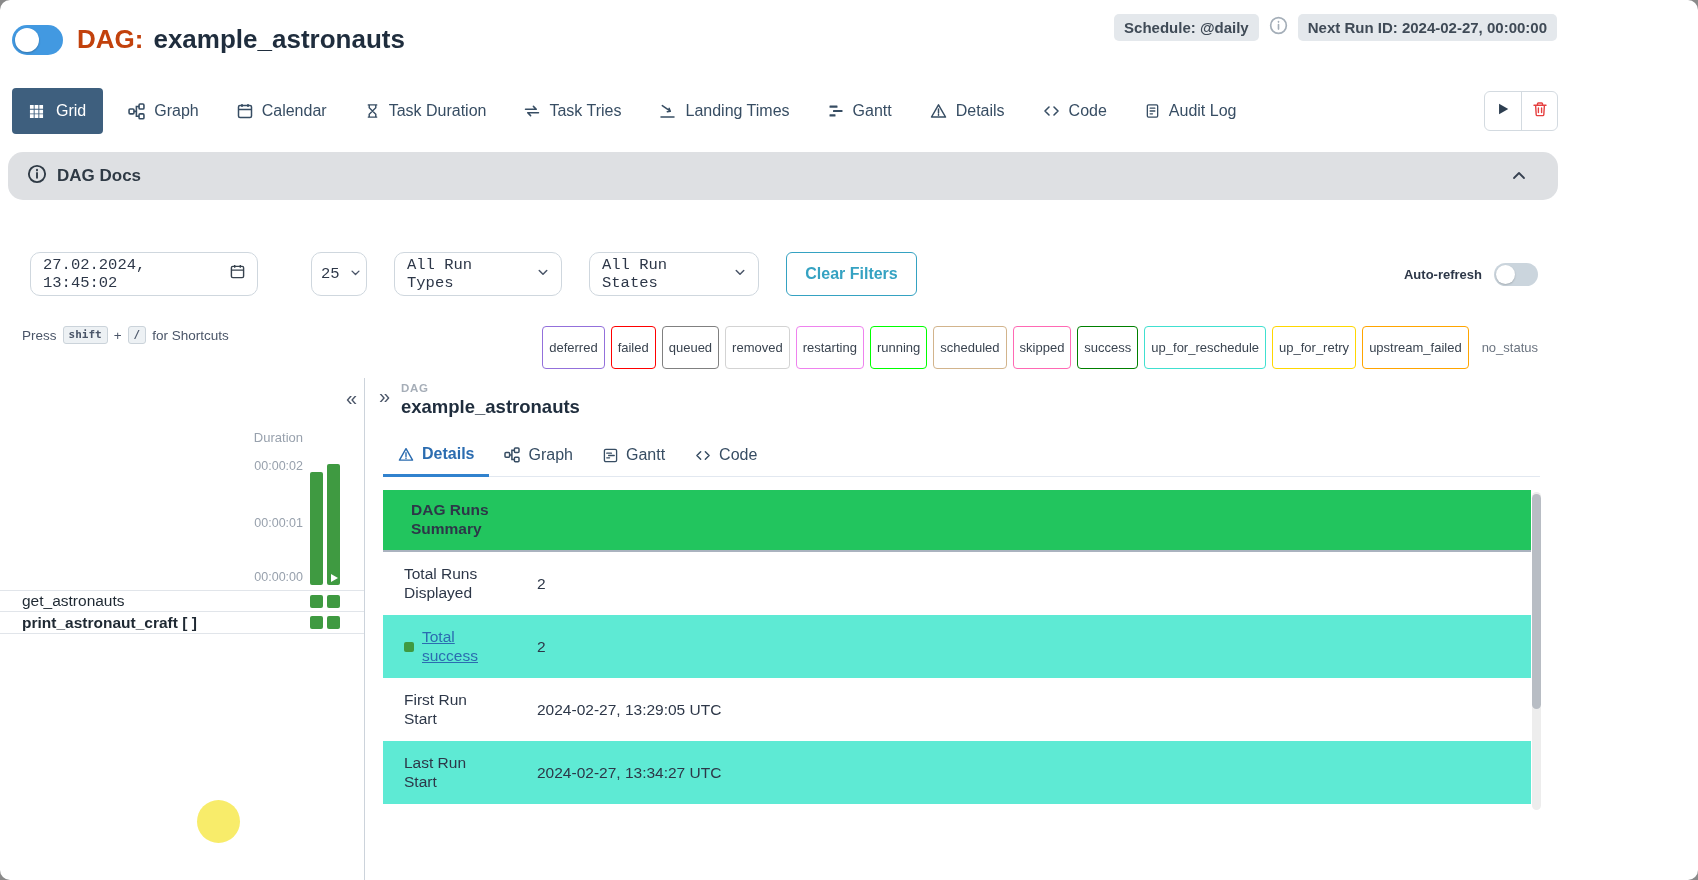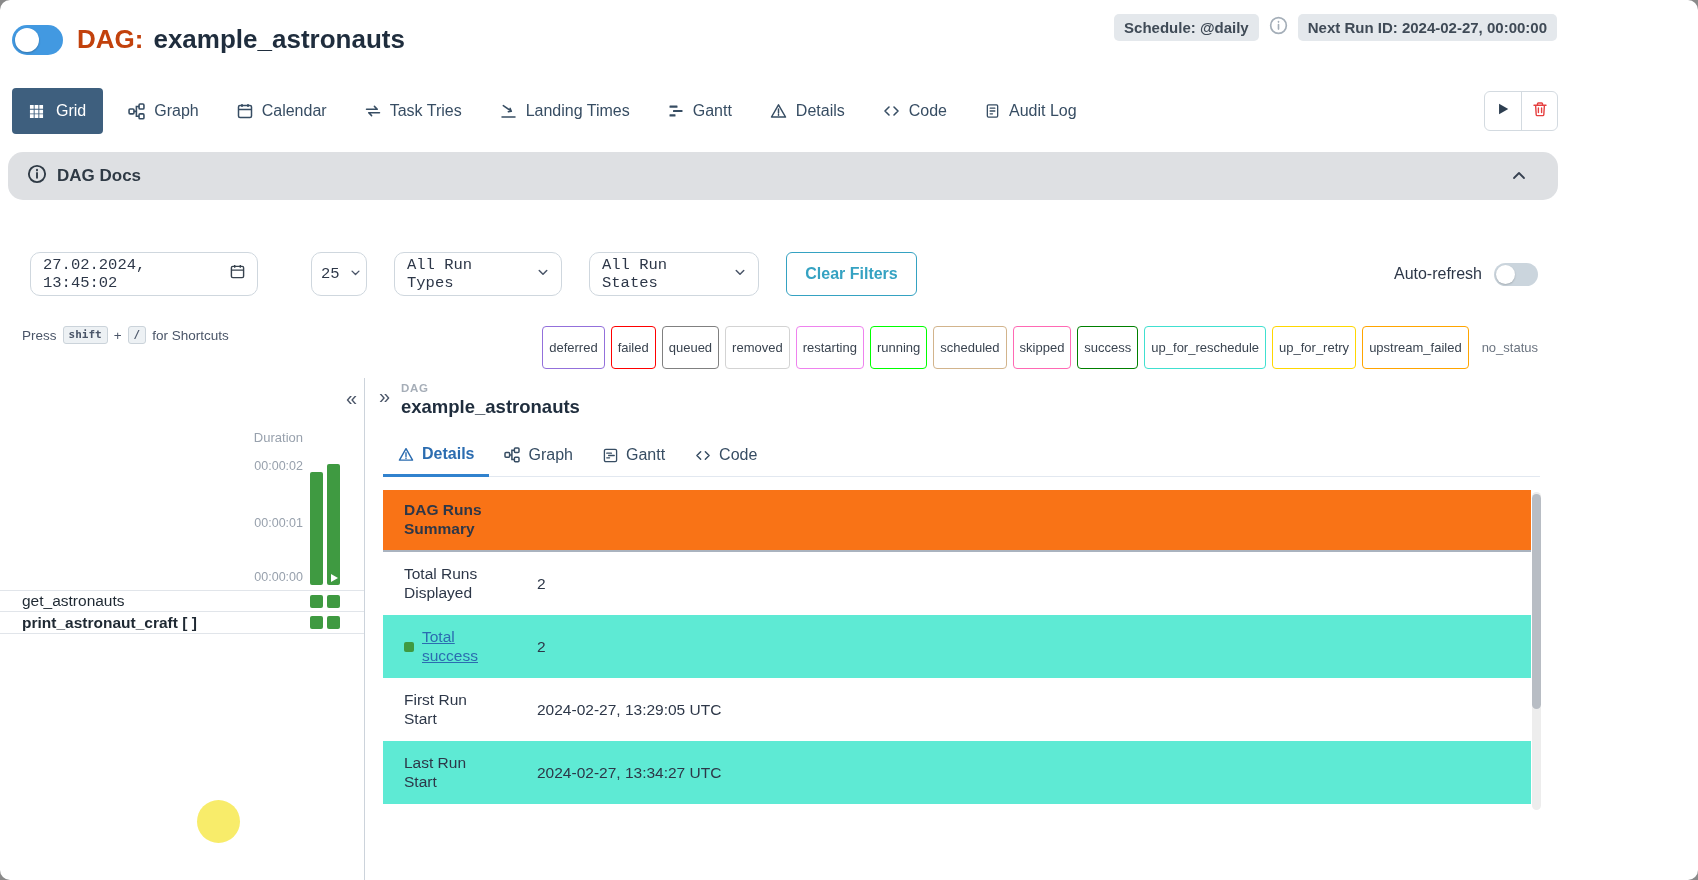--- a/index.html
+++ b/index.html
@@ -40,21 +40,21 @@
   .docs-chevron { margin-left:auto; margin-right:12px; display:flex; }
 
   
   .filters { position:absolute; top:252px; left:30px; right:28px; height:44px; display:flex; align-items:center; gap:27px; }
   .fld { height:44px; border:1px solid #cfd7de; border-radius:10px; background:#fff; display:flex; align-items:center; justify-content:space-between; gap:10px; padding:0 12px; font-size:15.5px; color:#2d3748;font-family:Liberation Mono, monospace; }
   .date-input { width:228px; }
   .sel-pagesize { width:56px; padding:0 9px;margin-left:26px; }
   .sel-runtypes { width:168px; }
   .sel-runstates { width:170px; }
   .clear-btn { height:44px; width:131px; border:1.5px solid var(--teal,#35a2c2); color:var(--teal,#35a2c2); border-radius:6px; font-size:16px; font-weight:700; background:#fff; }
-  .auto-refresh { margin-left:auto; display:flex; align-items:center; gap:12px; font-size:16px; color:#2d3748; }
+  .auto-refresh { margin-left:auto; display:flex; align-items:center; gap:12px; font-size:13px; color:#2d3748;font-weight:bold; }
   .toggle-off { width:44px; height:23px; border-radius:999px; background:#cbd5dd; position:relative; }
   .toggle-off .knob { position:absolute; left:2px; top:2px; width:19px; height:19px; border-radius:50%; background:#fff; box-shadow:0 1px 2px rgba(0,0,0,.2); }
 
   
   .meta-row { position:absolute; top:326px; left:22px; right:21px; display:flex; align-items:flex-start; }
   .shortcuts { display:flex; align-items:center; gap:6px; font-size:13.5px; color:#4a5568; }
   kbd.key { font-family:"DejaVu Sans Mono", monospace; font-size:11px; font-weight:700; color:#4a5568; background:#edf1f4; border:1px solid #cbd3da; border-radius:3px; padding:1px 5px; line-height:14px; }
   .legend { margin-left:auto; display:flex; align-items:center; gap:6px; }
   .badge { border:1.5px solid #999; border-radius:4px; padding:13px 6px; font-size:13px; color:#3a4450; background:#fff; white-space:nowrap; }
   .badge.muted { color:#6b7480; }
@@ -85,21 +85,21 @@
   .cursor-highlight { position:absolute; left:197px; top:422px; width:43px; height:43px; border-radius:50%; background:#f8ec6a; }
 
   
   .rp-header { position:absolute; top:4px; left:36px; }
   .rp-dag-label { font-size:11.5px; font-weight:700; letter-spacing:.06em; color:#a6aeb8; }
   .rp-dag-name { font-size:18.5px; font-weight:700; color:#1f2d3d; margin-top:2px; }
   .detail-tabs { position:absolute; top:58px; left:18px; right:26px; display:flex; border-bottom:1px solid #e2e8f0; }
   .dtab { display:flex; align-items:center; gap:8px; padding:9px 15px 11px; font-size:16px; color:#374d63; }
   .dtab.active { color:var(--link,#2b6cb0); font-weight:600; border-bottom:3px solid #3182ce; margin-bottom:-1px; }
   .summary-table { position:absolute; top:112px; left:18px; right:35px; font-size:15.5px; }
-  .summary-head { min-height:62px; background:#f97316; border-bottom:2px solid #aab3bf; display:flex; align-items:center; }
+  .summary-head { min-height:62px; background:#22c55e; border-bottom:2px solid #aab3bf; display:flex; align-items:center;padding-left:7px; }
   .hdr-label { width:112px; margin-left:21px; font-weight:700; line-height:1.2; }
   .summary-row { min-height:63px; display:flex; align-items:center; }
   .summary-row.alt { background:#5eead4; }
   .lbl { width:154px; padding-left:21px; padding-right:45px; line-height:1.2; flex:0 0 auto; }
   .lbl-link { display:flex; align-items:center; }
   .bullet { width:10px; height:10px; border-radius:2px; background:var(--success,#3f9a41); margin-right:8px; flex:0 0 auto; }
   a.slink { color:var(--link,#2b6cb0); text-decoration:underline; line-height:1.2; }
   .val { color:#2d3748; }
   .rp-scrollbar { position:absolute; top:114px; right:25px; width:9px; height:318px; background:#ededed; border-radius:5px; }
   .rp-thumb { position:absolute; top:2px; left:0; width:9px; height:215px; background:#b8bdc4; border-radius:5px; }
@@ -151,20 +151,28 @@
       <span>Graph</span>
     </button>
     <button class="nav-tab">
       <span class="icn">
             <svg width="16" height="16" viewBox="0 0 16 16" fill="none" stroke="currentColor" stroke-width="1.5">
               <rect x="1.5" y="2.5" width="13" height="12" rx="1.5"></rect>
               <path d="M1.5 6.5h13M5 1v3M11 1v3"></path>
             </svg>
           </span>
       <span>Calendar</span>
+    </button>
+    <button class="nav-tab">
+      <span class="icn">
+            <svg width="15" height="16" viewBox="0 0 16 16" fill="none" stroke="currentColor" stroke-width="1.5" stroke-linecap="round">
+              <path d="M3.5 1.5h9M3.5 14.5h9M4.5 1.5v3L8 8l3.5-3.5v-3M4.5 14.5v-3L8 8l3.5 3.5v3"></path>
+            </svg>
+          </span>
+      <span>Task Duration</span>
     </button>
     <button class="nav-tab">
       <span class="icn">
             <svg width="16" height="16" viewBox="0 0 16 16" fill="none" stroke="currentColor" stroke-width="1.5" stroke-linecap="round" stroke-linejoin="round">
               <path d="M1.5 6.3h10.8l-2.9-2.9M14.5 9.7H3.7l2.9 2.9"></path>
             </svg>
           </span>
       <span>Task Tries</span>
     </button>
     <button class="nav-tab">

